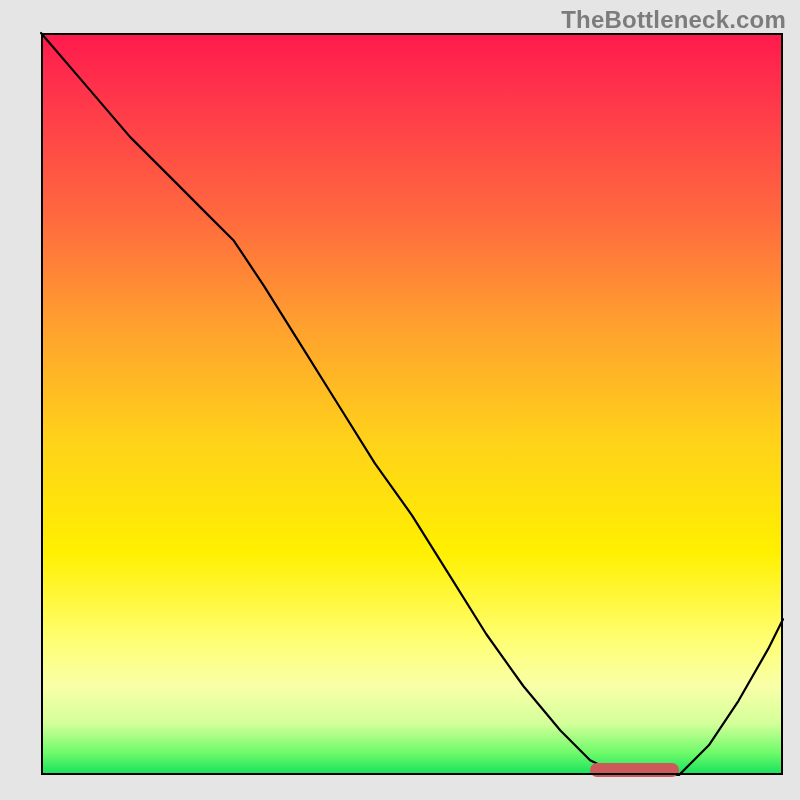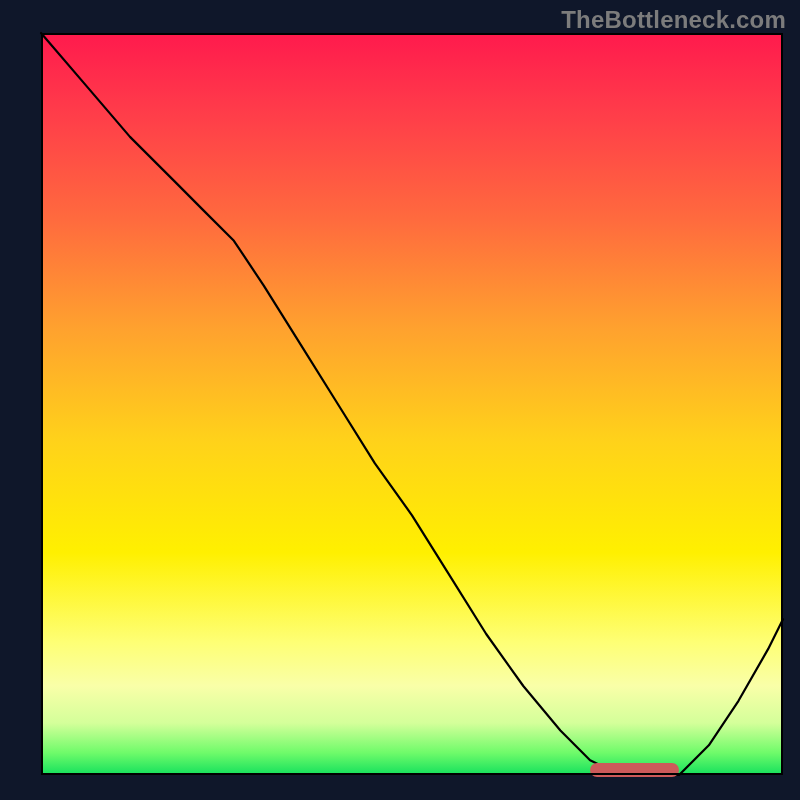--- a/index.html
+++ b/index.html
@@ -1,21 +1,21 @@
 <!DOCTYPE html>
 <html><head>
 <meta charset="utf-8">
 <style>
   * { margin: 0; padding: 0; box-sizing: border-box; }
   html, body { width: 800px; height: 800px; overflow: hidden; background: #000; }
   .stage {
     position: relative;
     width: 800px;
     height: 800px;
-    background: #0f172a;
+    background: #e5e5e5;
   }
   .plot-frame {
     position: absolute;
     left: 41px;
     top: 33px;
     width: 742px;
     height: 742px;
     background: #000;
   }
   .gradient-bg {

